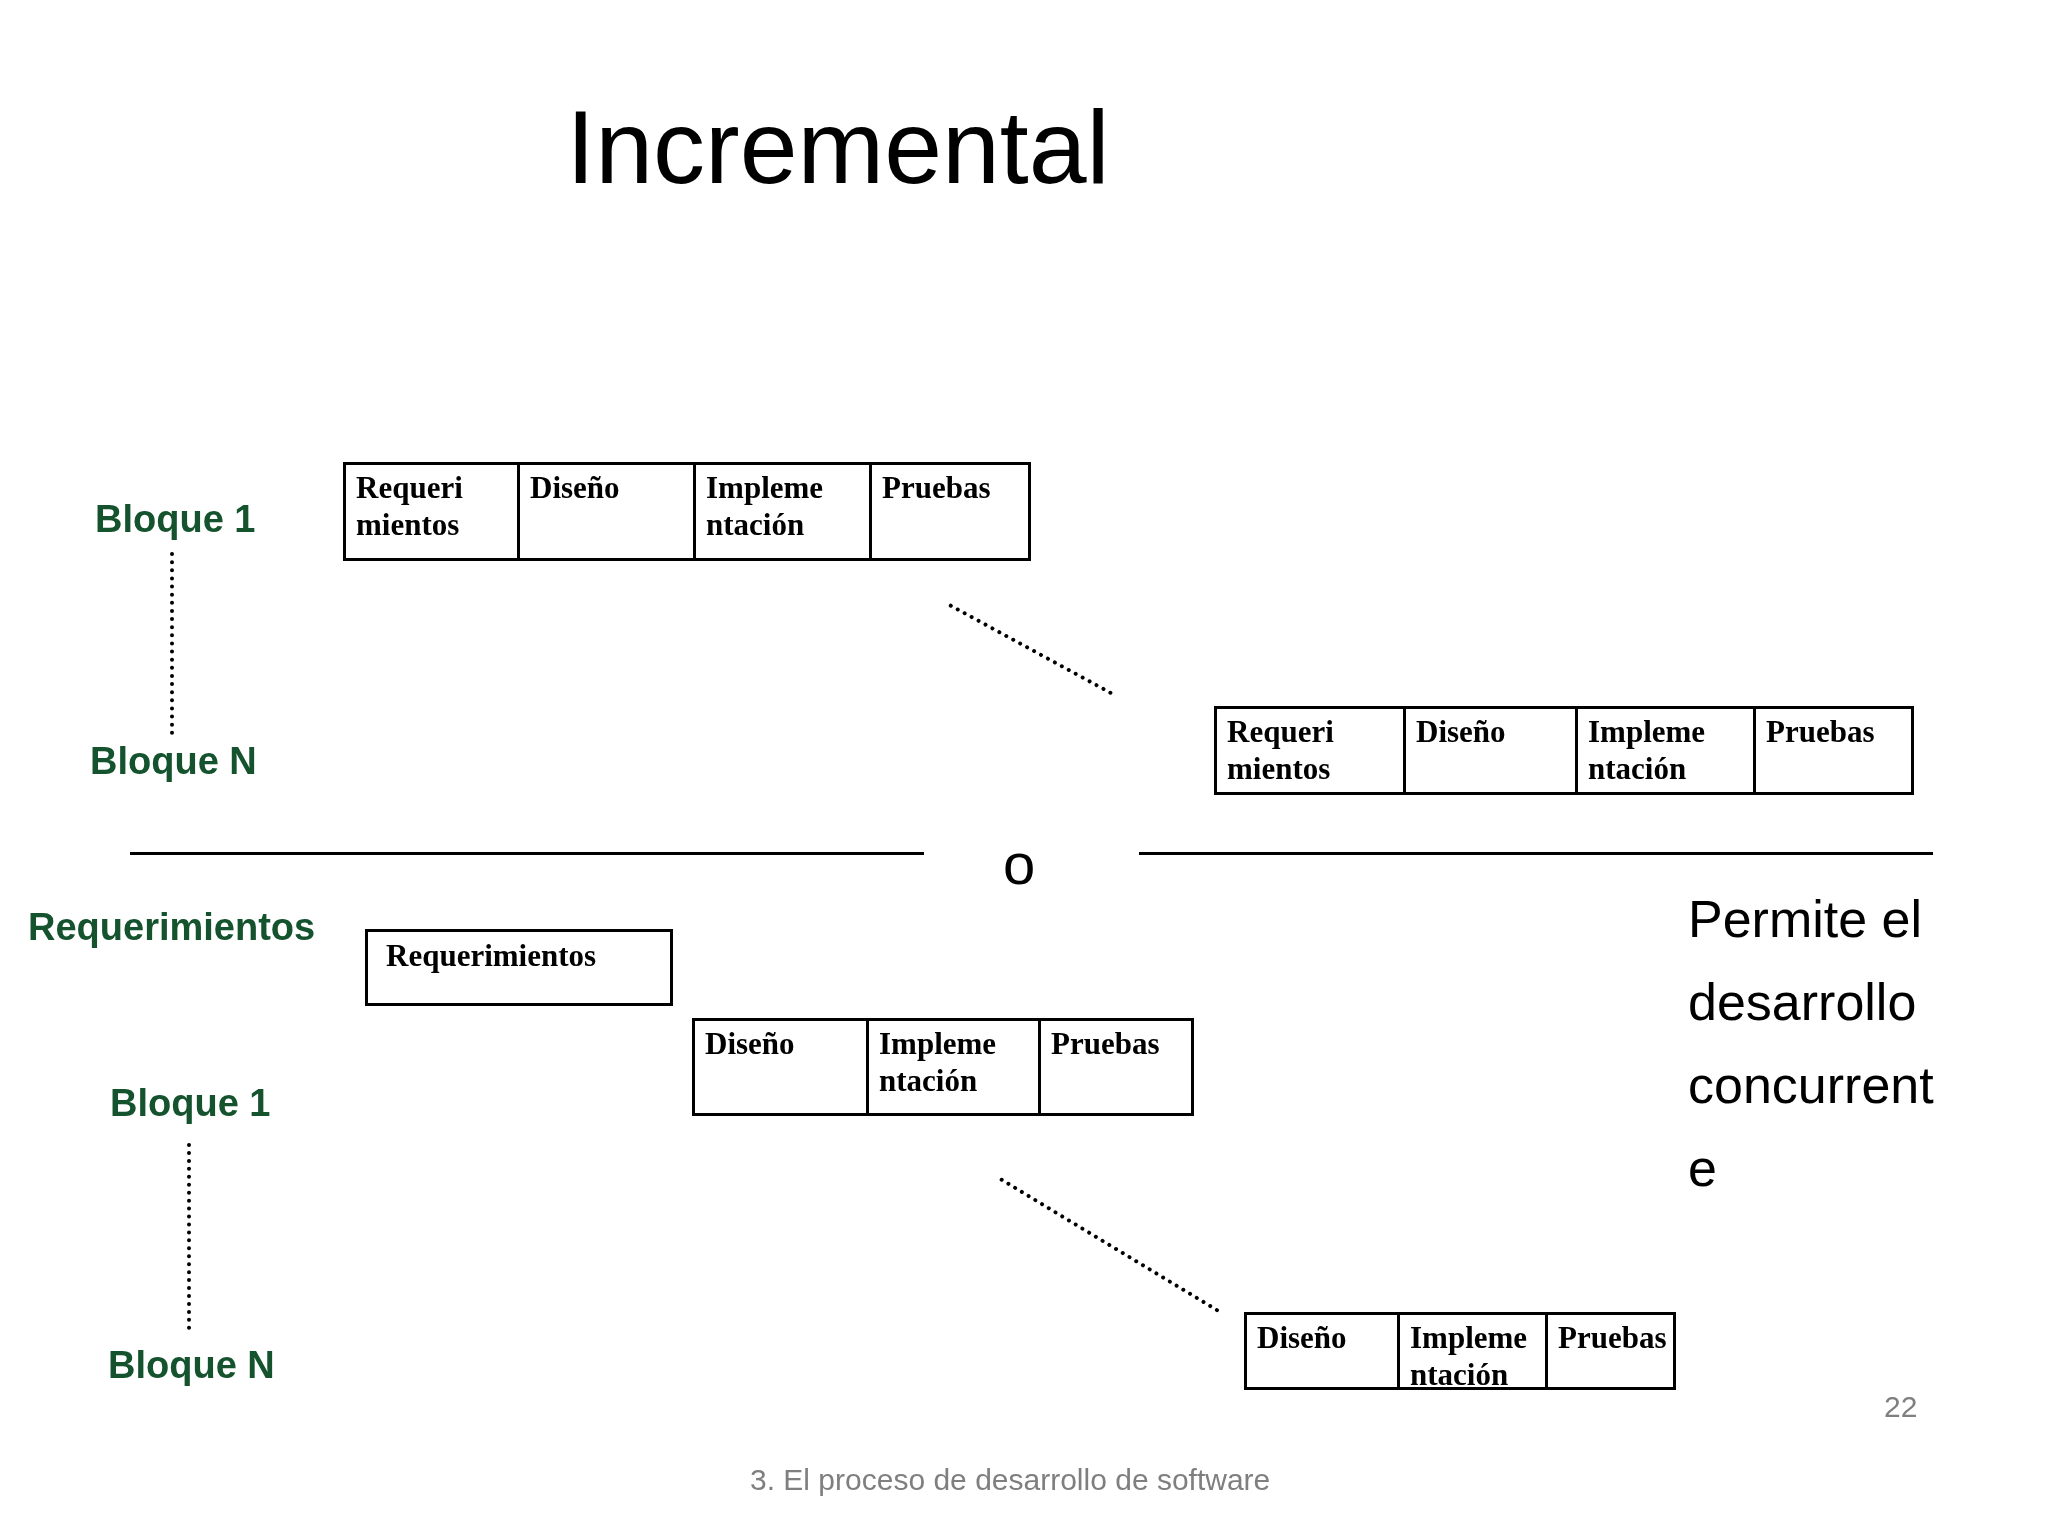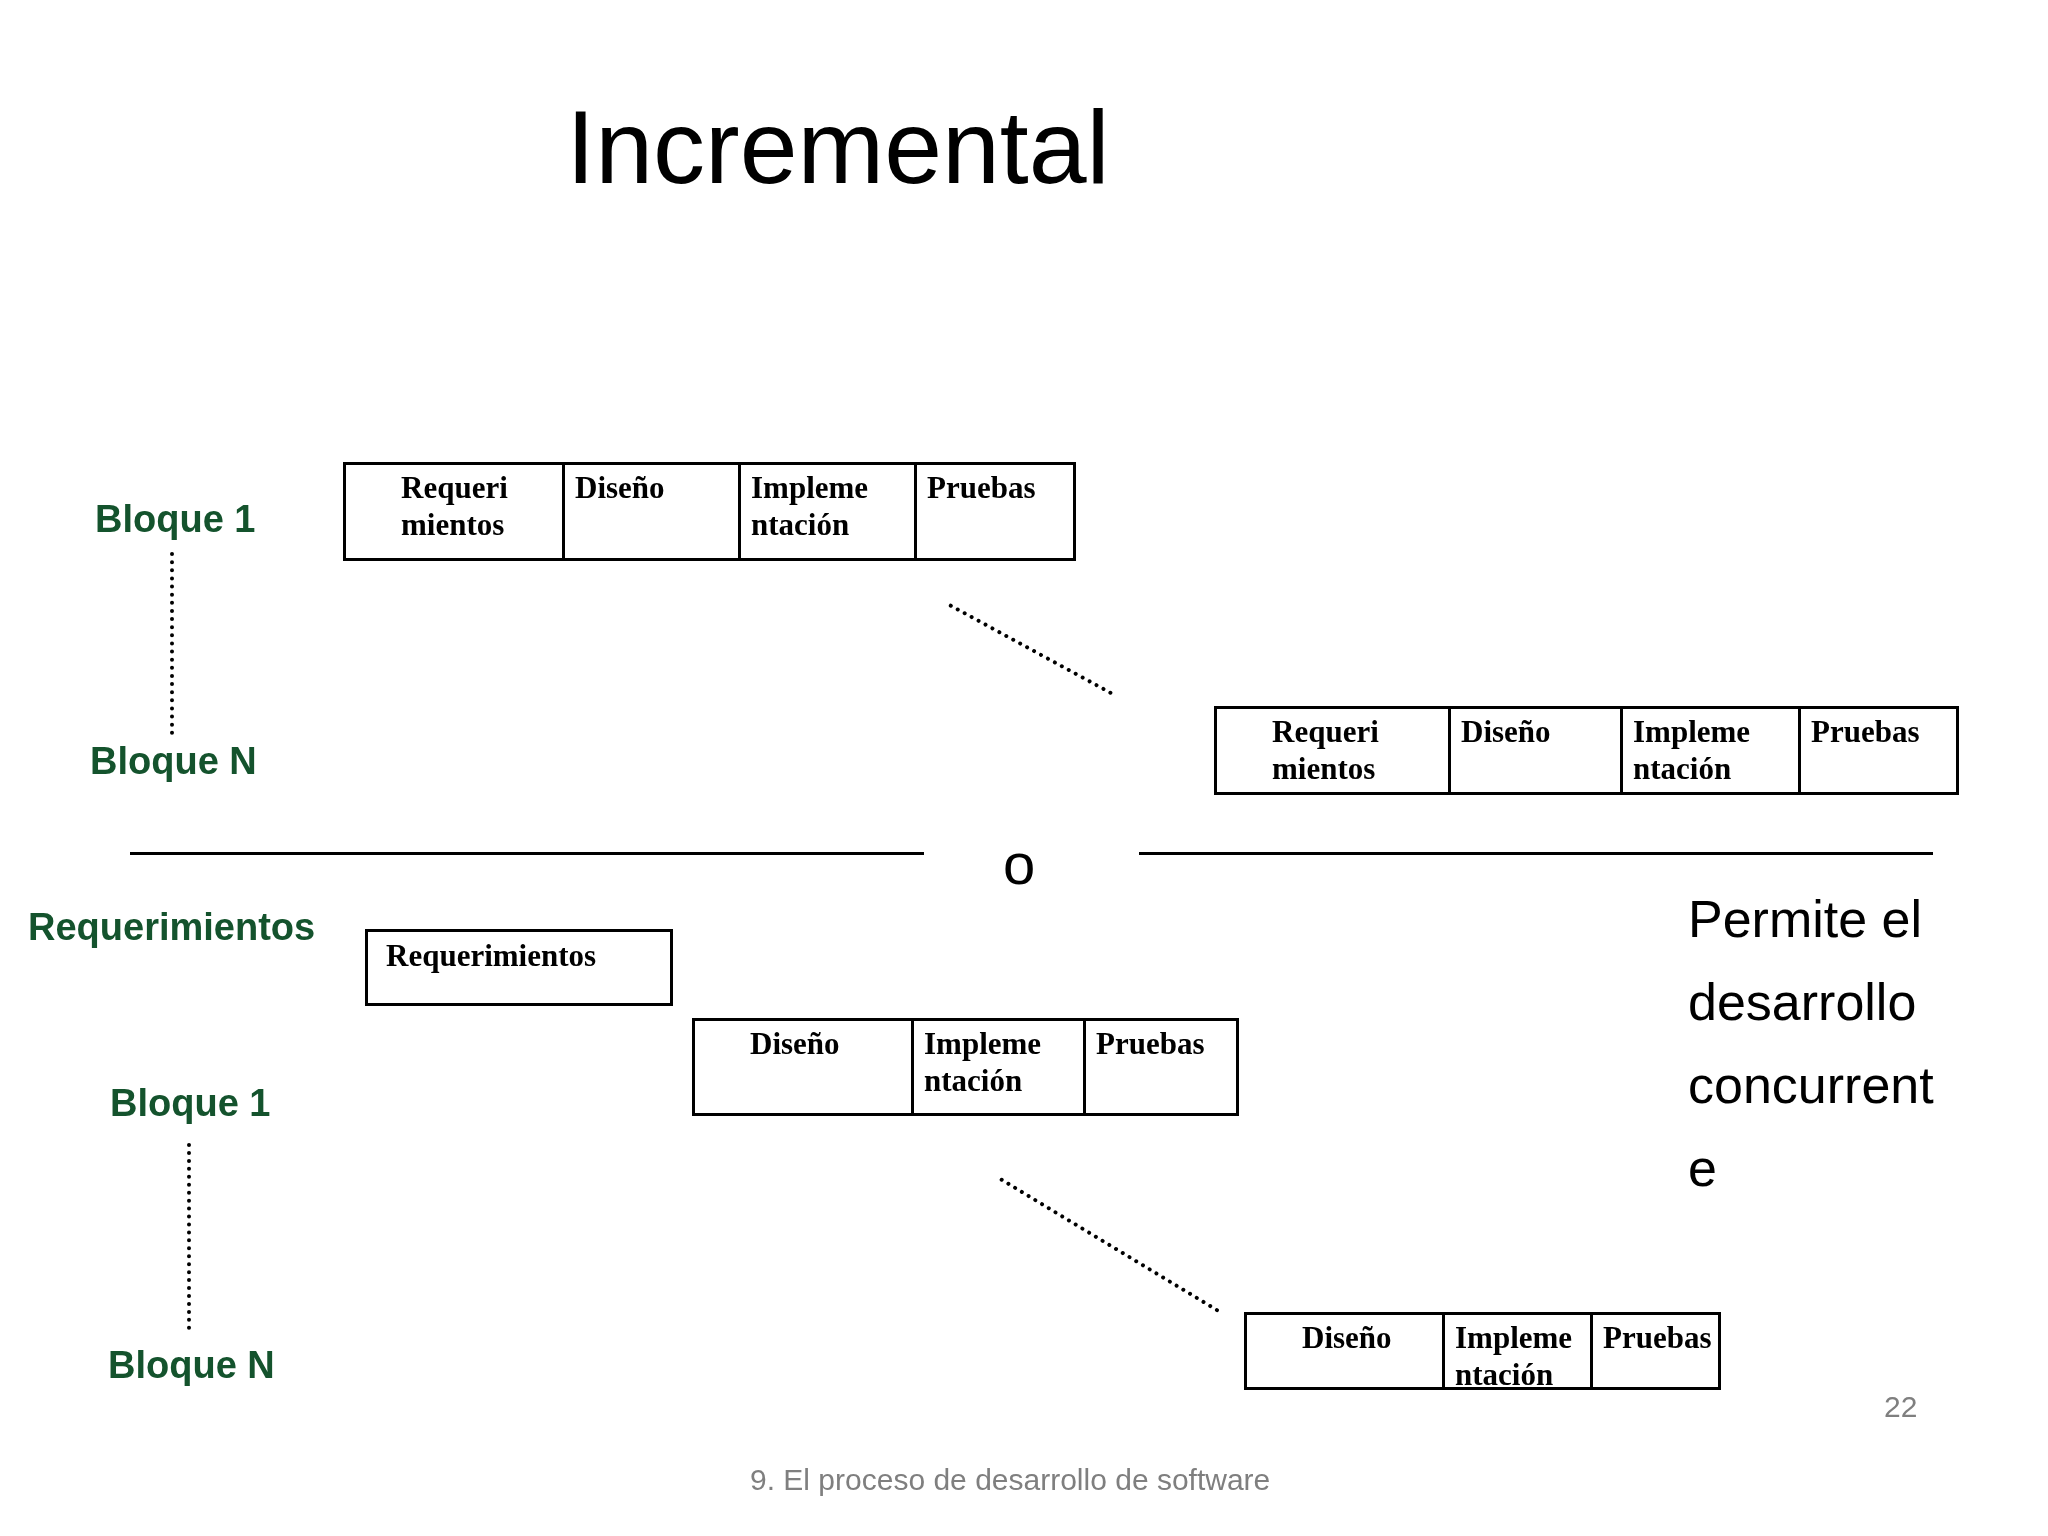--- a/index.html
+++ b/index.html
@@ -23,21 +23,20 @@
     font-size:38px;
     color:#14532d;
     white-space:nowrap;
   }
   .ptable {
     position:absolute;
     display:flex;
     border:3px solid #000;
     background:#fff;
     box-sizing:border-box;
-    padding-left:45px;
   }
   .pcell {
     border-left:3px solid #000;
     font-family:"Liberation Serif", serif;
     font-weight:bold;
     font-size:31px;
     line-height:1.18;
     padding:5px 4px 0 10px;
     white-space:pre-line;
     box-sizing:border-box;
@@ -148,14 +147,14 @@
   <div class="pcell" style="width:148px;">Impleme
 ntación</div>
   <div class="pcell" style="width:128px;">Pruebas</div>
 </div>
 
 <div class="abs side-note" style="left:1688px; top:878px;">Permite el
 desarrollo
 concurrent
 e</div>
 
-<div class="abs footer-caption" style="left:750px; top:1463px;">9. El proceso de desarrollo de software</div>
+<div class="abs footer-caption" style="left:750px; top:1463px;">3. El proceso de desarrollo de software</div>
 <div class="abs footer-page" style="left:1884px; top:1390px;">22</div>
 
 </body></html>

